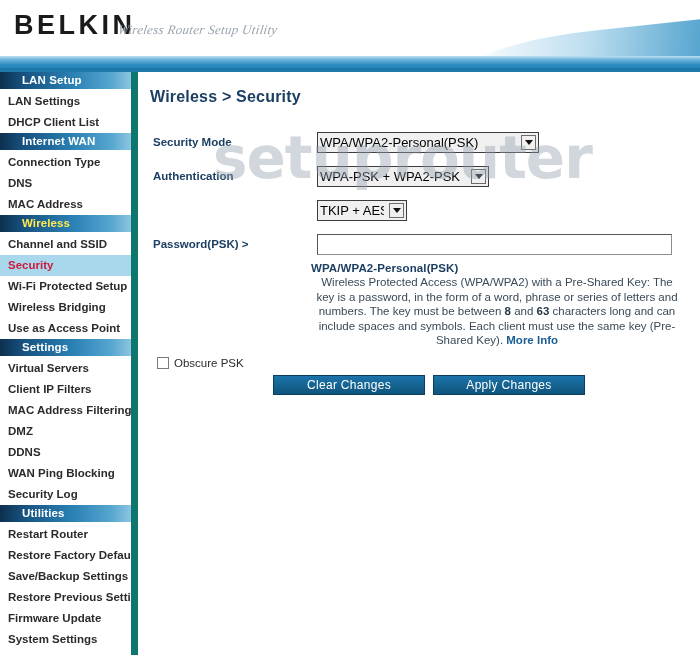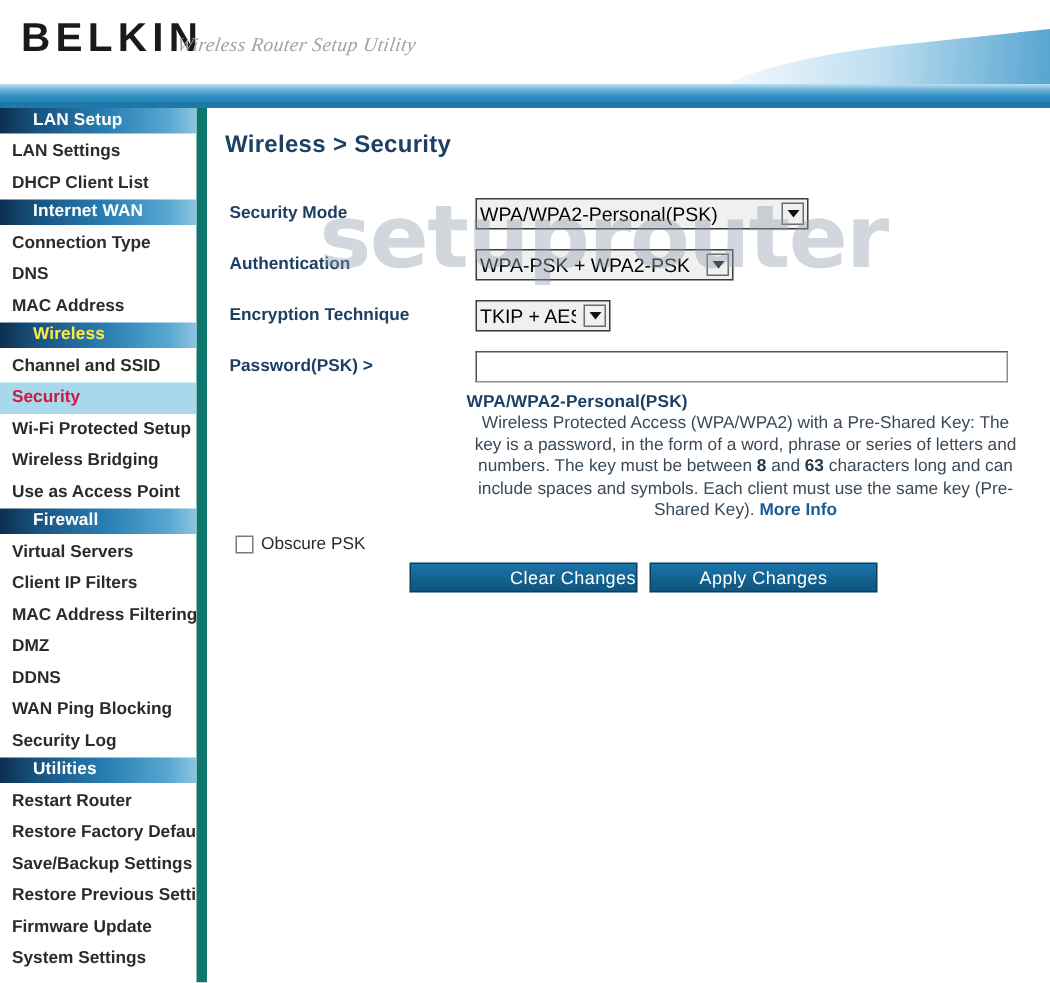--- a/index.html
+++ b/index.html
@@ -299,21 +299,21 @@
     <div class="nav-header">Internet WAN</div>
     <div class="nav-item">Connection Type</div>
     <div class="nav-item">DNS</div>
     <div class="nav-item">MAC Address</div>
     <div class="nav-header accent">Wireless</div>
     <div class="nav-item">Channel and SSID</div>
     <div class="nav-item active">Security</div>
     <div class="nav-item">Wi-Fi Protected Setup</div>
     <div class="nav-item">Wireless Bridging</div>
     <div class="nav-item">Use as Access Point</div>
-    <div class="nav-header">Firewall</div>
+    <div class="nav-header">Settings</div>
     <div class="nav-item">Virtual Servers</div>
     <div class="nav-item">Client IP Filters</div>
     <div class="nav-item">MAC Address Filtering</div>
     <div class="nav-item">DMZ</div>
     <div class="nav-item">DDNS</div>
     <div class="nav-item">WAN Ping Blocking</div>
     <div class="nav-item">Security Log</div>
     <div class="nav-header">Utilities</div>
     <div class="nav-item">Restart Router</div>
     <div class="nav-item">Restore Factory Default</div>
@@ -339,21 +339,20 @@
 
   <div class="form-row" style="top:94px;">
     <div class="form-label">Authentication</div>
     <div class="select-wrap" style="left:178px;">
       <select class="win-select" id="sel-authentication" style="position:relative;width:172px;padding-right:22px;"><option value="WPA-PSK">WPA-PSK</option><option value="WPA2-PSK">WPA2-PSK</option><option value="WPA-PSK + WPA2-PSK" selected="">WPA-PSK + WPA2-PSK</option></select>
       <span class="select-arrow"></span>
     </div>
   </div>
 
   <div class="form-row" style="top:128px;">
-    <div class="form-label">Encryption Technique</div>
     <div class="select-wrap" style="left:178px;">
       <select class="win-select" id="sel-encryption" style="position:relative;width:90px;padding-right:22px;"><option value="TKIP">TKIP</option><option value="AES">AES</option><option value="TKIP + AES" selected="">TKIP + AES</option></select>
       <span class="select-arrow"></span>
     </div>
   </div>
 
   <div class="form-row" style="top:162px;">
     <div class="form-label">Password(PSK) &gt;</div>
     <input class="win-text" type="text" id="password-input" style="left: 178px; width: 355px;" placeholder="">
   </div>
@@ -363,16 +362,16 @@
     <div id="desc-body">
       <span>Wireless Protected Access (WPA/WPA2) with a Pre-Shared Key: The key is a password, in the form of a word, phrase or series of letters and numbers. The key must be between </span><b>8</b><span> and </span><b>63</b><span> characters long and can include spaces and symbols. Each client must use the same key (Pre-Shared Key). </span><a id="desc-link" href="#">More Info</a>
     </div>
   </div>
 
   <div id="obscure-row">
     <input type="checkbox" class="win-checkbox" id="obscure-psk-checkbox" style="">
     <span id="obscure-label">Obscure PSK</span>
   </div>
 
-  <button class="btn" style="left:134px;width:152px;text-align:right;">Clear Changes</button>
+  <button class="btn" style="left:134px;width:152px;">Clear Changes</button>
   <button class="btn" style="left:294px;width:152px;">Apply Changes</button>
 
 </main>
 
 </body></html>

